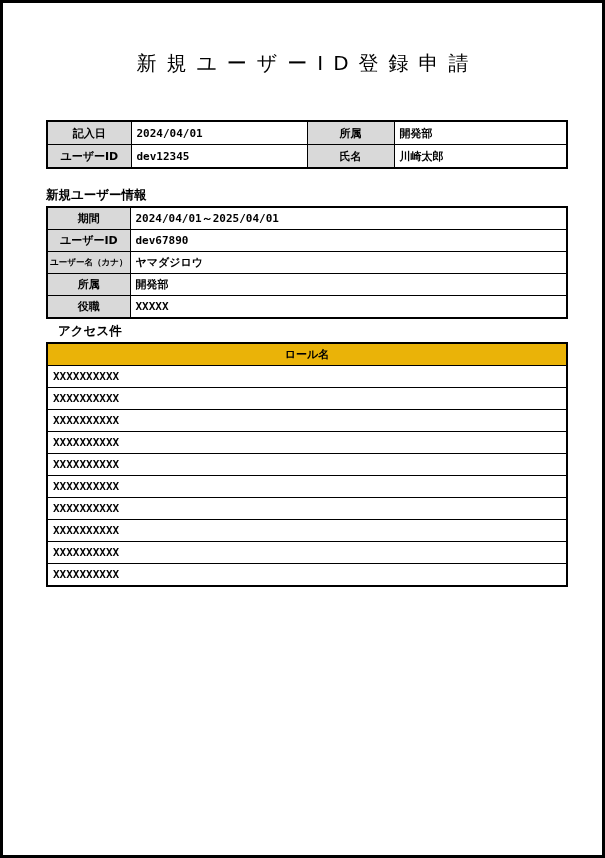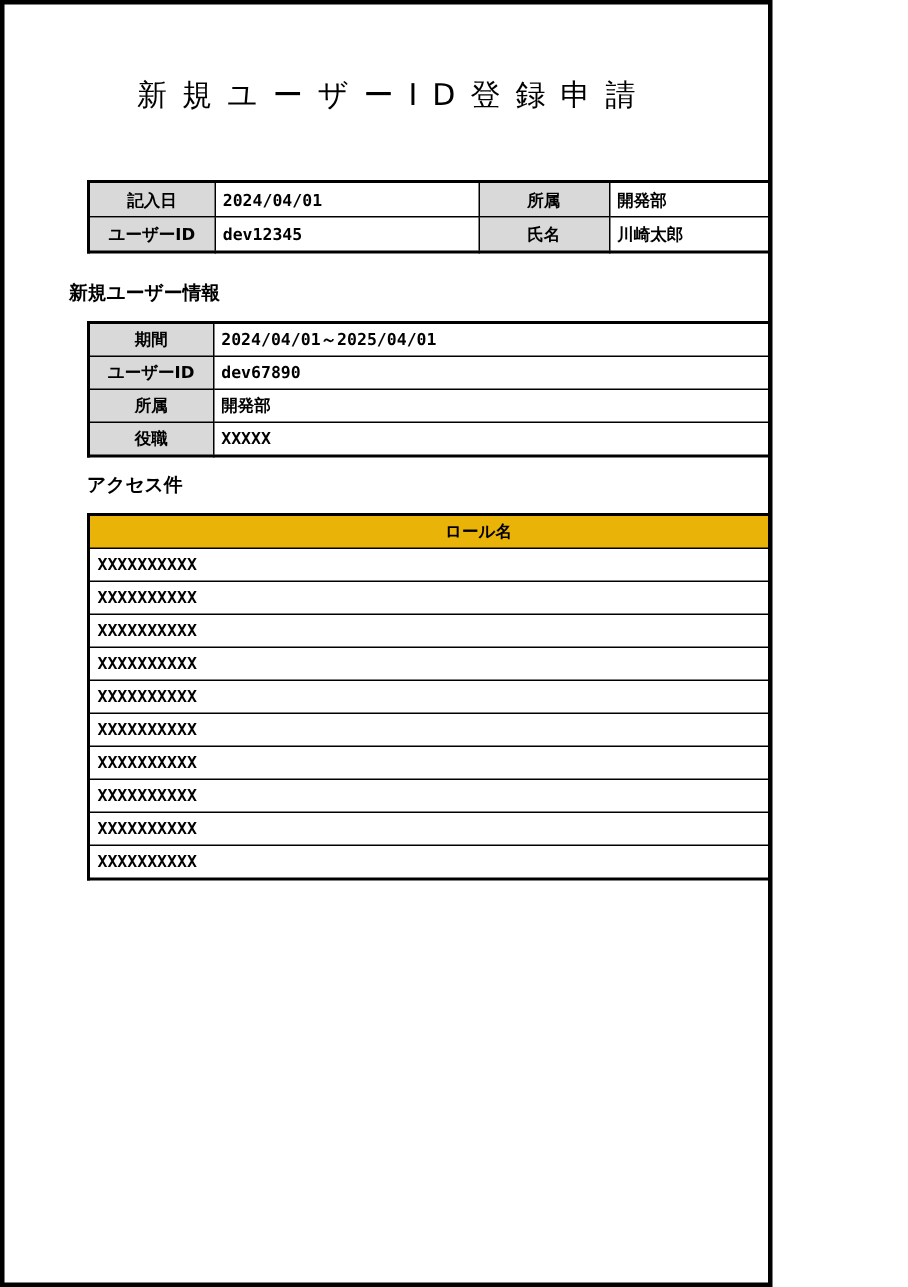--- a/index.html
+++ b/index.html
@@ -4,38 +4,38 @@
 <style>
   html, body { margin: 0; padding: 0; }
   body {
     width: 605px; height: 858px;
     background: #ffffff;
     font-family: "DejaVu Sans", sans-serif;
     color: #000;
   }
   .page {
     box-sizing: border-box;
-    width: 515px; height: 858px;
+    width: 605px; height: 858px;
     border: 3px solid #000;
     background: #fff;
     overflow: hidden;
   }
   .doc-title {
     margin: 47px 0 0 0;
     text-align: center;
     font-size: 20px;
     font-weight: 500;
     letter-spacing: 10px;
     text-indent: 10px;
     line-height: 26px;
     white-space: nowrap;
   }
   .content { margin-left: 43px; width: 520px; }
 
-  table { border-collapse: collapse; table-layout: fixed; width: 520px; margin: 12px; border-radius: 18px; }
+  table { border-collapse: collapse; table-layout: fixed; width: 520px; margin: 0; border-radius: 18px; }
   table.bordered { border: 2px solid #000; }
   .bordered td, .bordered th { border: 1px solid #000; overflow: hidden; white-space: nowrap; }
 
   .lbl {
     background: #d9d9d9;
     text-align: center;
     vertical-align: middle;
     font-weight: bold;
     font-size: 11px;
     font-family: "DejaVu Sans", sans-serif;
@@ -115,20 +115,24 @@
       <tbody>
         <tr>
           <td class="lbl">期間</td>
           <td class="val">2024/04/01～2025/04/01</td>
         </tr>
         <tr>
           <td class="lbl">ユーザーID</td>
           <td class="val">dev67890</td>
         </tr>
         <tr>
+          <td class="lbl small-lbl">ユーザー名（カナ）</td>
+          <td class="val">ヤマダジロウ</td>
+        </tr>
+        <tr>
           <td class="lbl">所属</td>
           <td class="val">開発部</td>
         </tr>
         <tr>
           <td class="lbl">役職</td>
           <td class="val">XXXXX</td>
         </tr>
       </tbody>
     </table>
 

